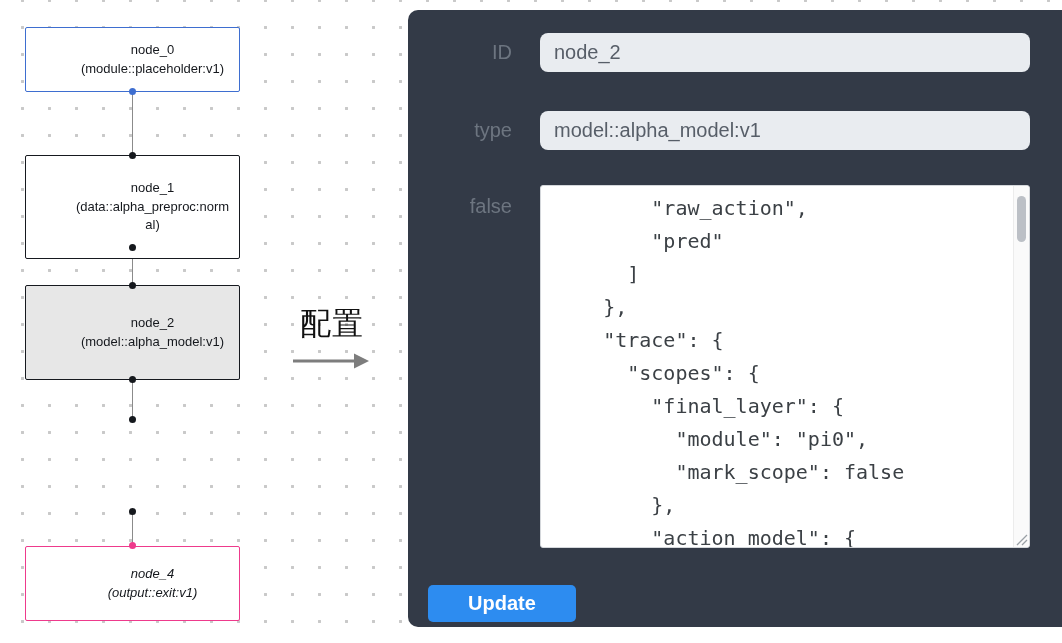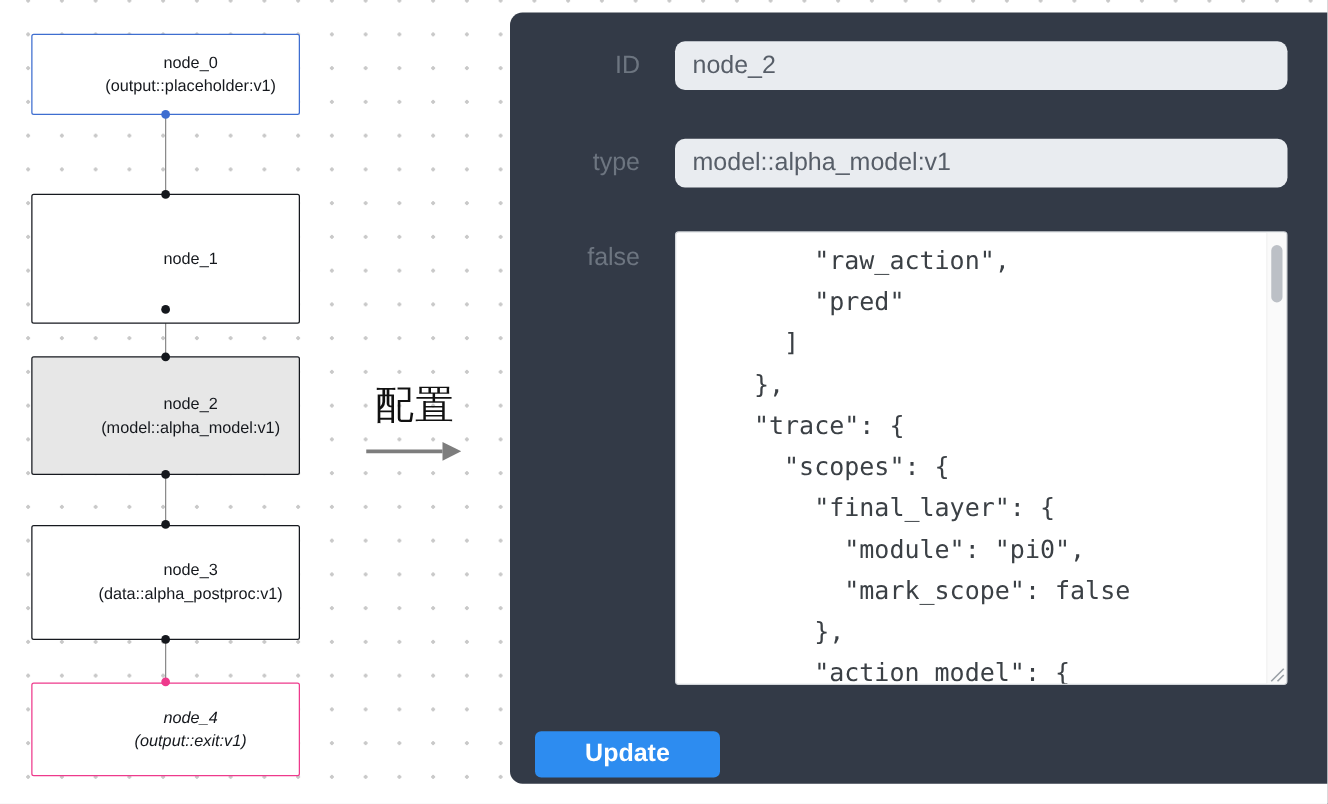--- a/index.html
+++ b/index.html
@@ -85,38 +85,33 @@
 <div class="canvas">
 
   <div class="edge e1"></div>
   <div class="edge e2"></div>
   <div class="edge e3"></div>
   <div class="edge e4"></div>
 
   <div class="node n0">
     <div class="node-text">
       <div>node_0</div>
-      <div>(output::placeholder:v1)</div>
+      <div>(module::placeholder:v1)</div>
     </div>
   </div>
   <div class="node n1">
     <div class="node-text">
       <div>node_1</div>
+      <div>(data::alpha_preproc:normal)</div>
     </div>
   </div>
   <div class="node n2">
     <div class="node-text">
       <div>node_2</div>
       <div>(model::alpha_model:v1)</div>
-    </div>
-  </div>
-  <div class="node n3">
-    <div class="node-text">
-      <div>node_3</div>
-      <div>(data::alpha_postproc:v1)</div>
     </div>
   </div>
   <div class="node n4">
     <div class="node-text">
       <div>node_4</div>
       <div>(output::exit:v1)</div>
     </div>
   </div>
 
   <div class="port p0b"></div>

